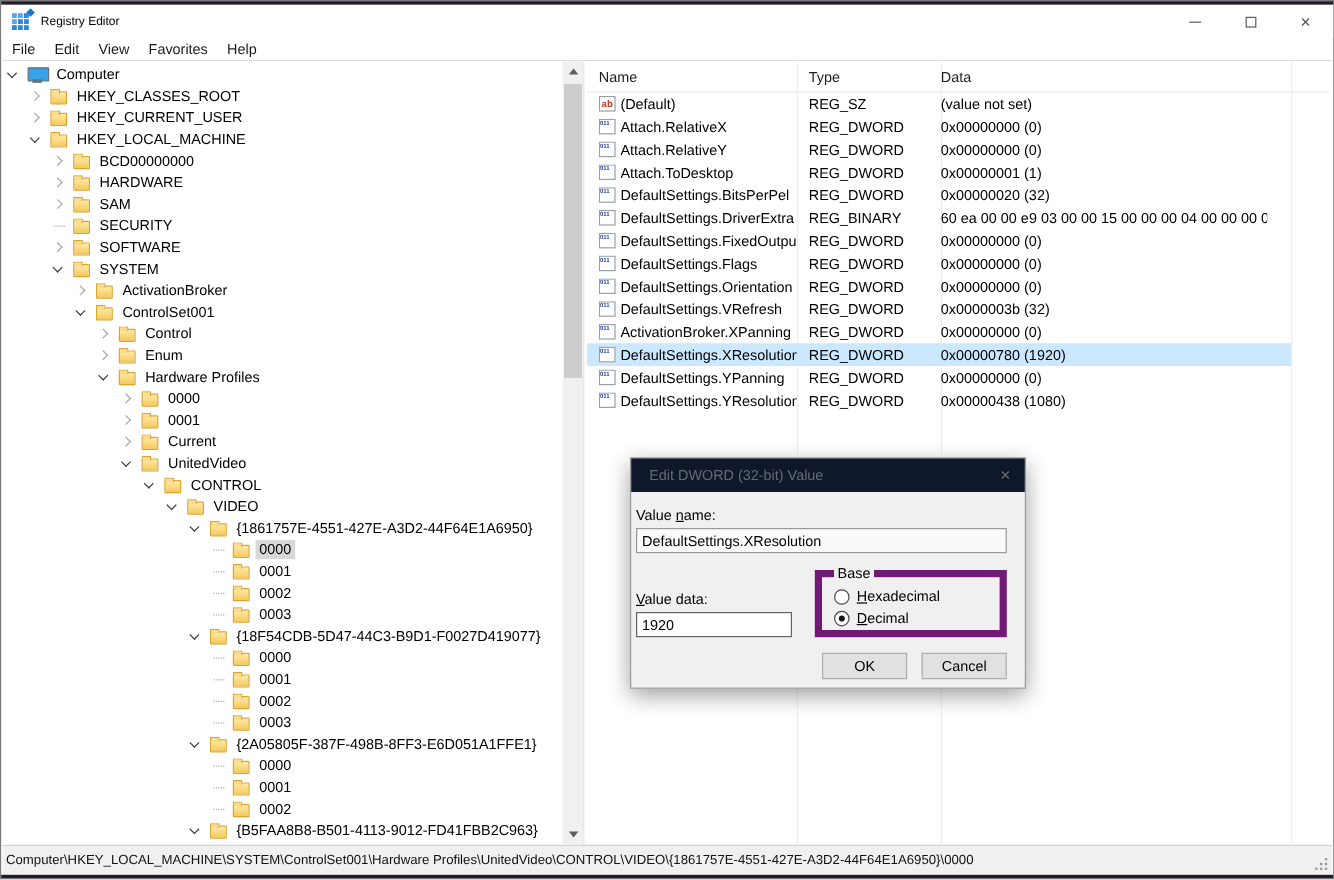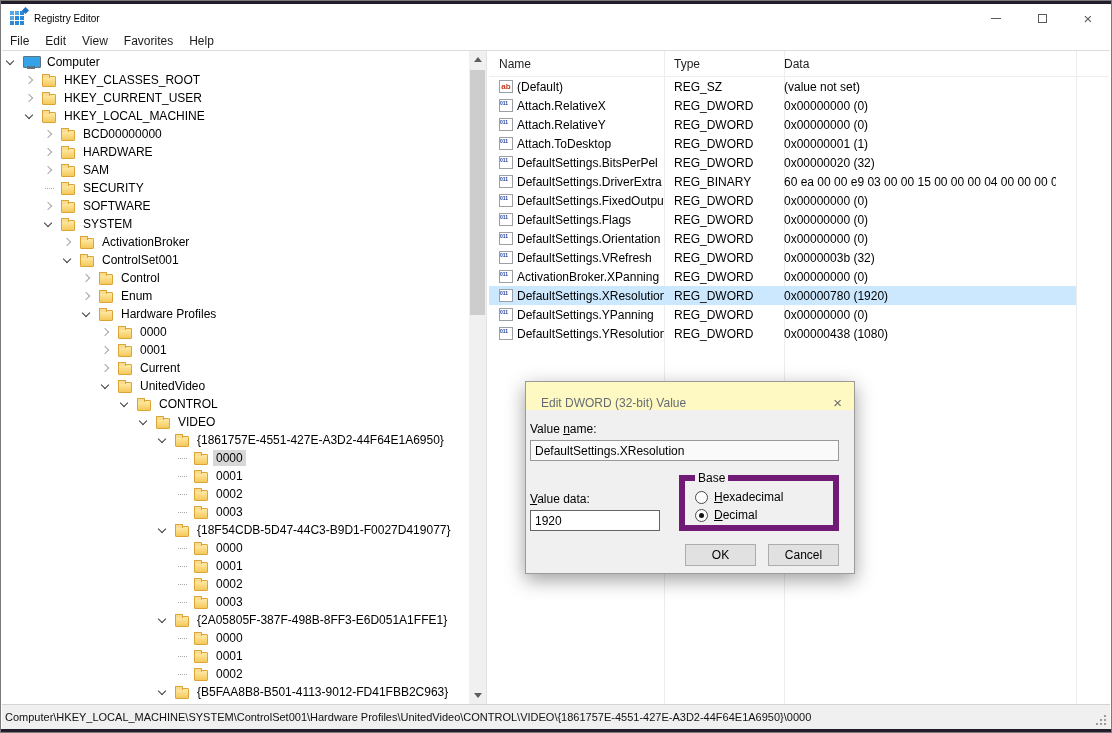--- a/index.html
+++ b/index.html
@@ -70,21 +70,21 @@
   .vicon.sz { font-size:8px; line-height:11px; color:#c23b22; font-weight:bold; }
   .vicon.dword, .vicon.binary { font-size:5px; line-height:5px; color:#1f3d99; font-weight:bold; word-spacing:8px; padding-top:1px; }
   .vname { overflow:hidden; }
 
   
   .statusbar { position:absolute; left:1px; right:1px; bottom:3px; height:25px; background:#f0f0f0; border-top:1px solid #d4d4d4; display:flex; align-items:center; font-size:11px; padding-left:3px; color:#111; }
   .grip { position:absolute; right:4px; bottom:4px; width:2px; height:2px; background:#9b9b9b; box-shadow:-4px 0 #9b9b9b, -8px 0 #9b9b9b, 0 -4px #9b9b9b, 0 -8px #9b9b9b, -4px -4px #9b9b9b; }
 
   
   #dialog { position:absolute; left:524px; top:380px; width:330px; height:193px; background:#f0f0f0; border:1px solid #9b9b9b; box-shadow:0 6px 18px rgba(0,0,0,.38); z-index:10; }
-  .dtitle { height:28px; background:#fef9c3; display:flex; align-items:flex-end; }
+  .dtitle { height:28px; background:#0f172a; display:flex; align-items:center; }
   .dtitle-text { margin-left:15px; color:#646b74; font-size:12px; }
   .dclose { margin-left:auto; margin-right:12px; color:#6b6b6b; font-size:15px; line-height:1; }
   .dbody { padding:12px 15px 0 4px; }
   .dlabel { font-size:12px; color:#000; }
   .mn { text-decoration:underline; }
   .dinput { display:block; width:100%; height:21px; margin-top:4px; border:1px solid #999; background:#fafafa; font-family:"Liberation Sans",sans-serif; font-size:12px; padding:0 4px; color:#000; }
   .dinput.focus { background:#fff; border:1px solid #646464; width:130px; }
   .drow { display:flex; margin-top:10px; align-items:flex-end; }
   .dcol-left { width:130px; }
   .dgroup { margin-left:auto; width:160px; height:60px; border:6px solid #701a75; padding:1px 10px 0 10px; }

